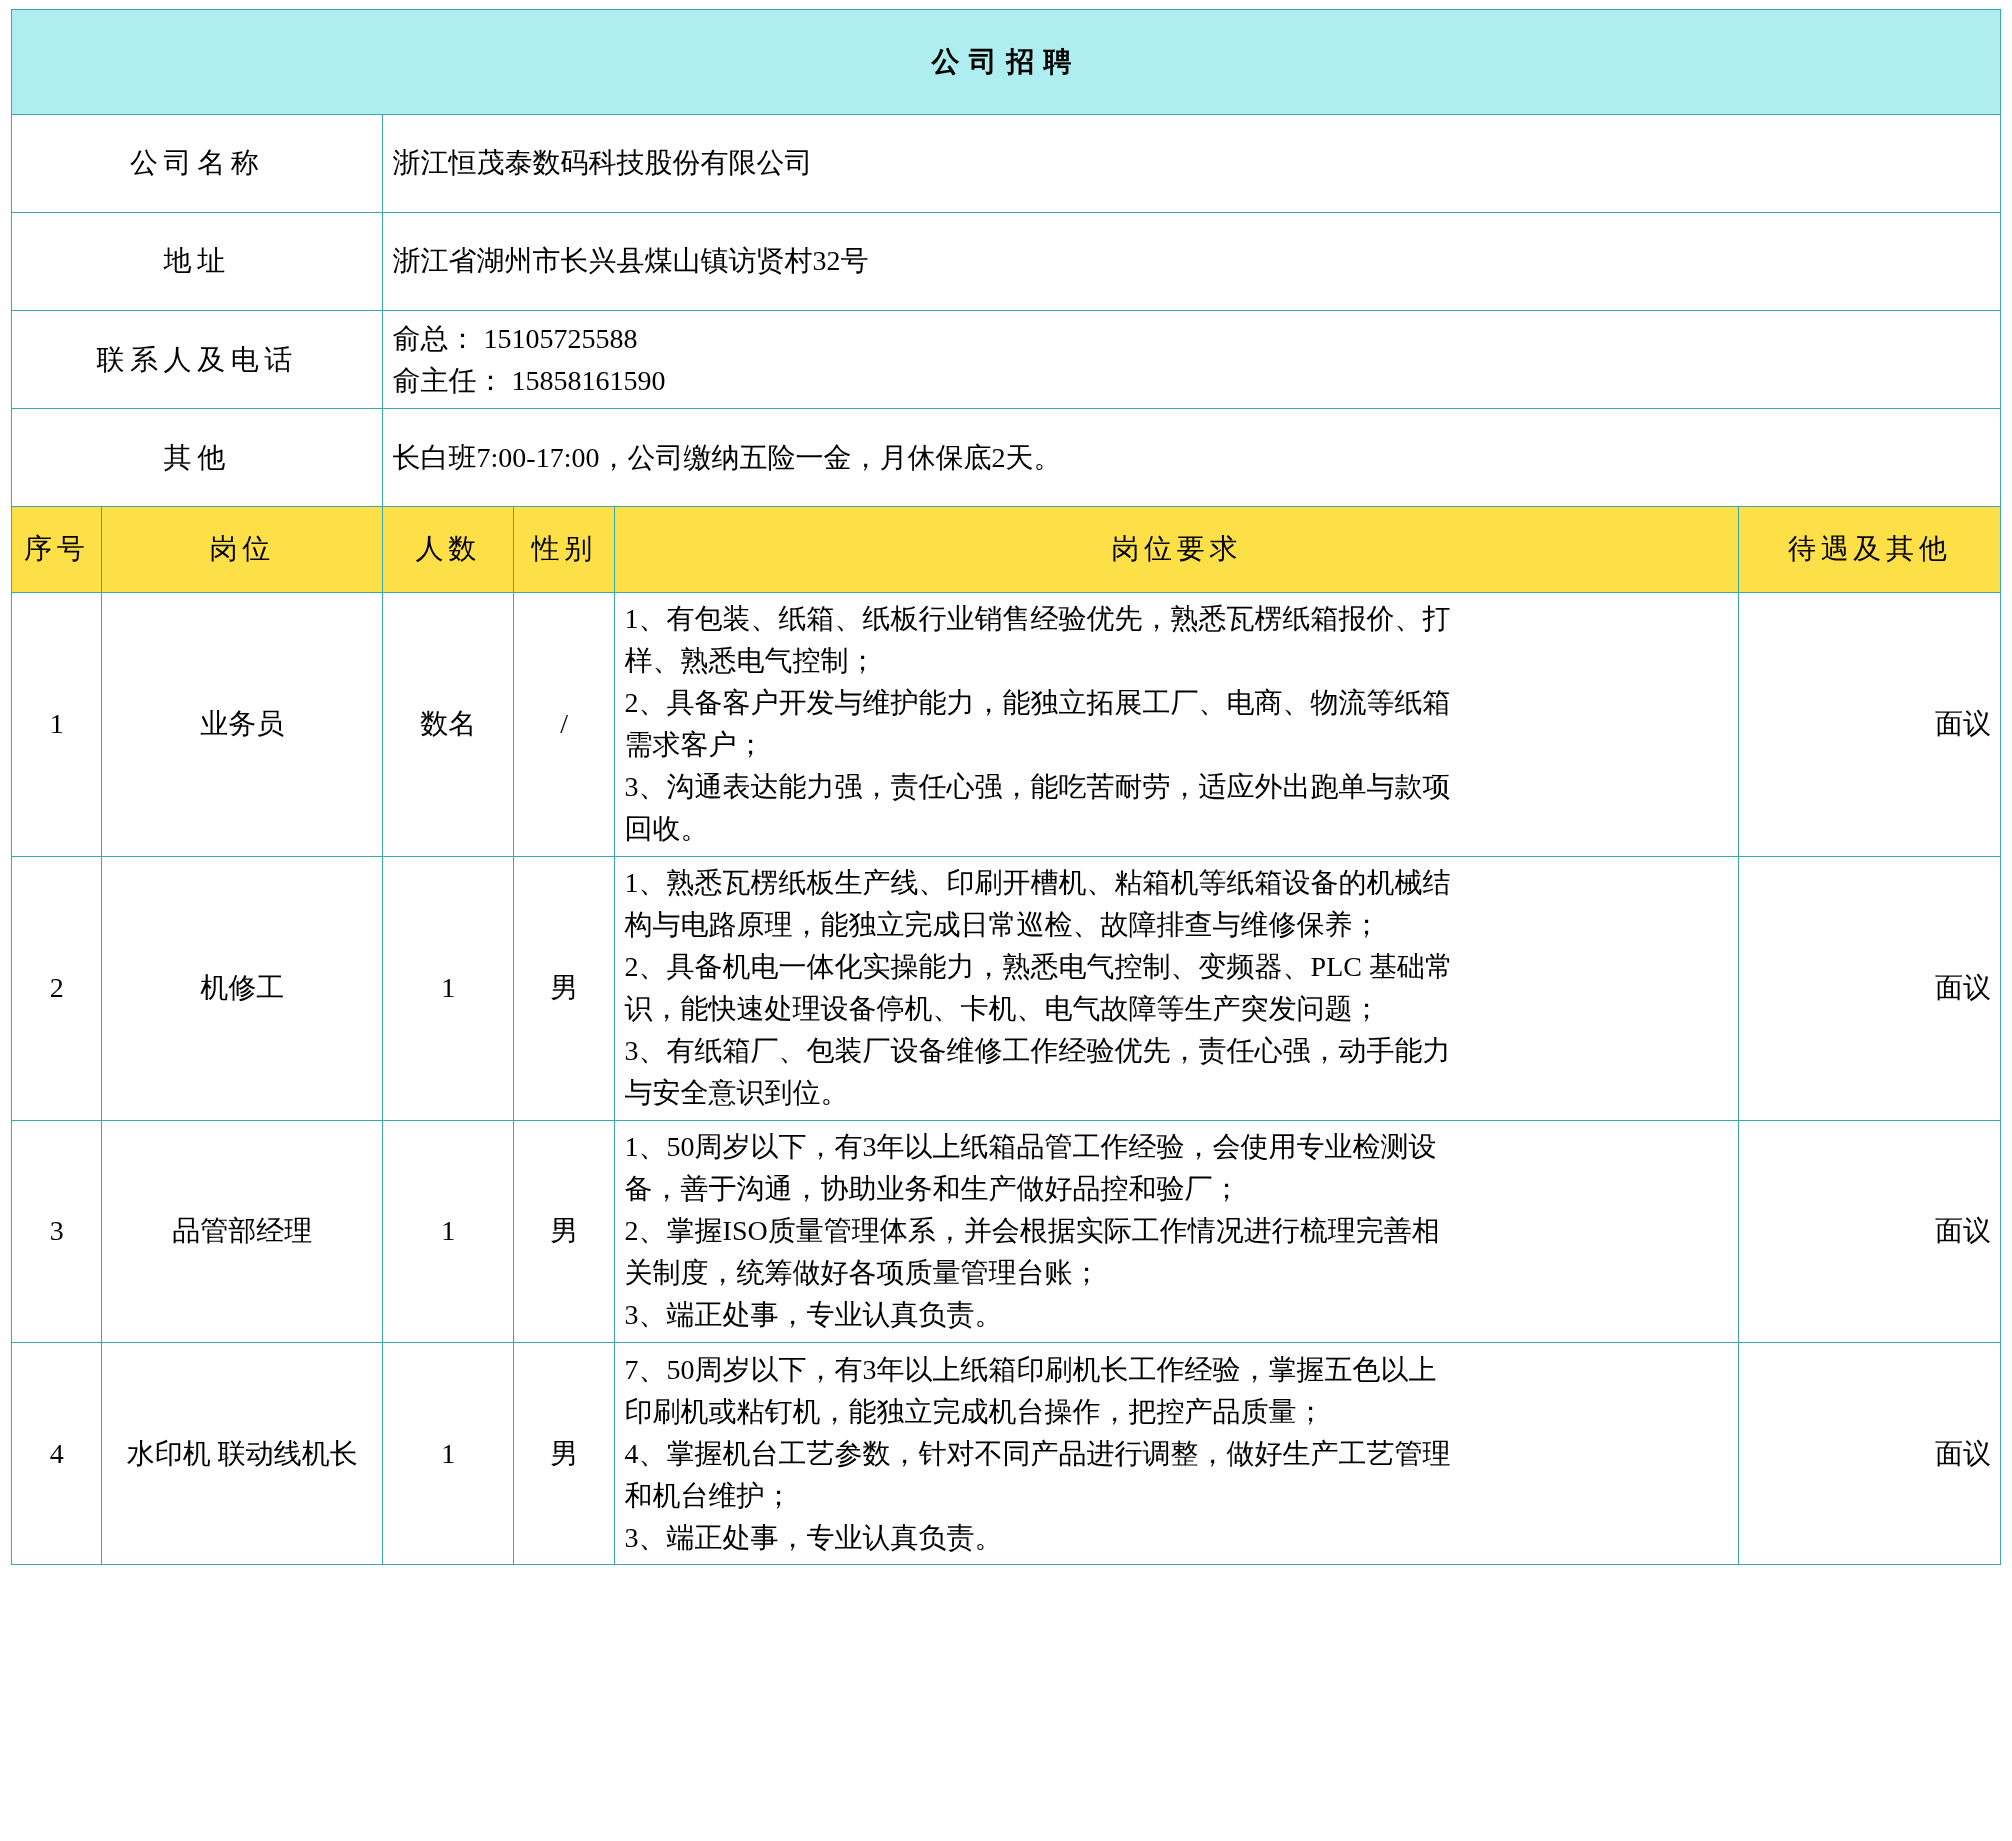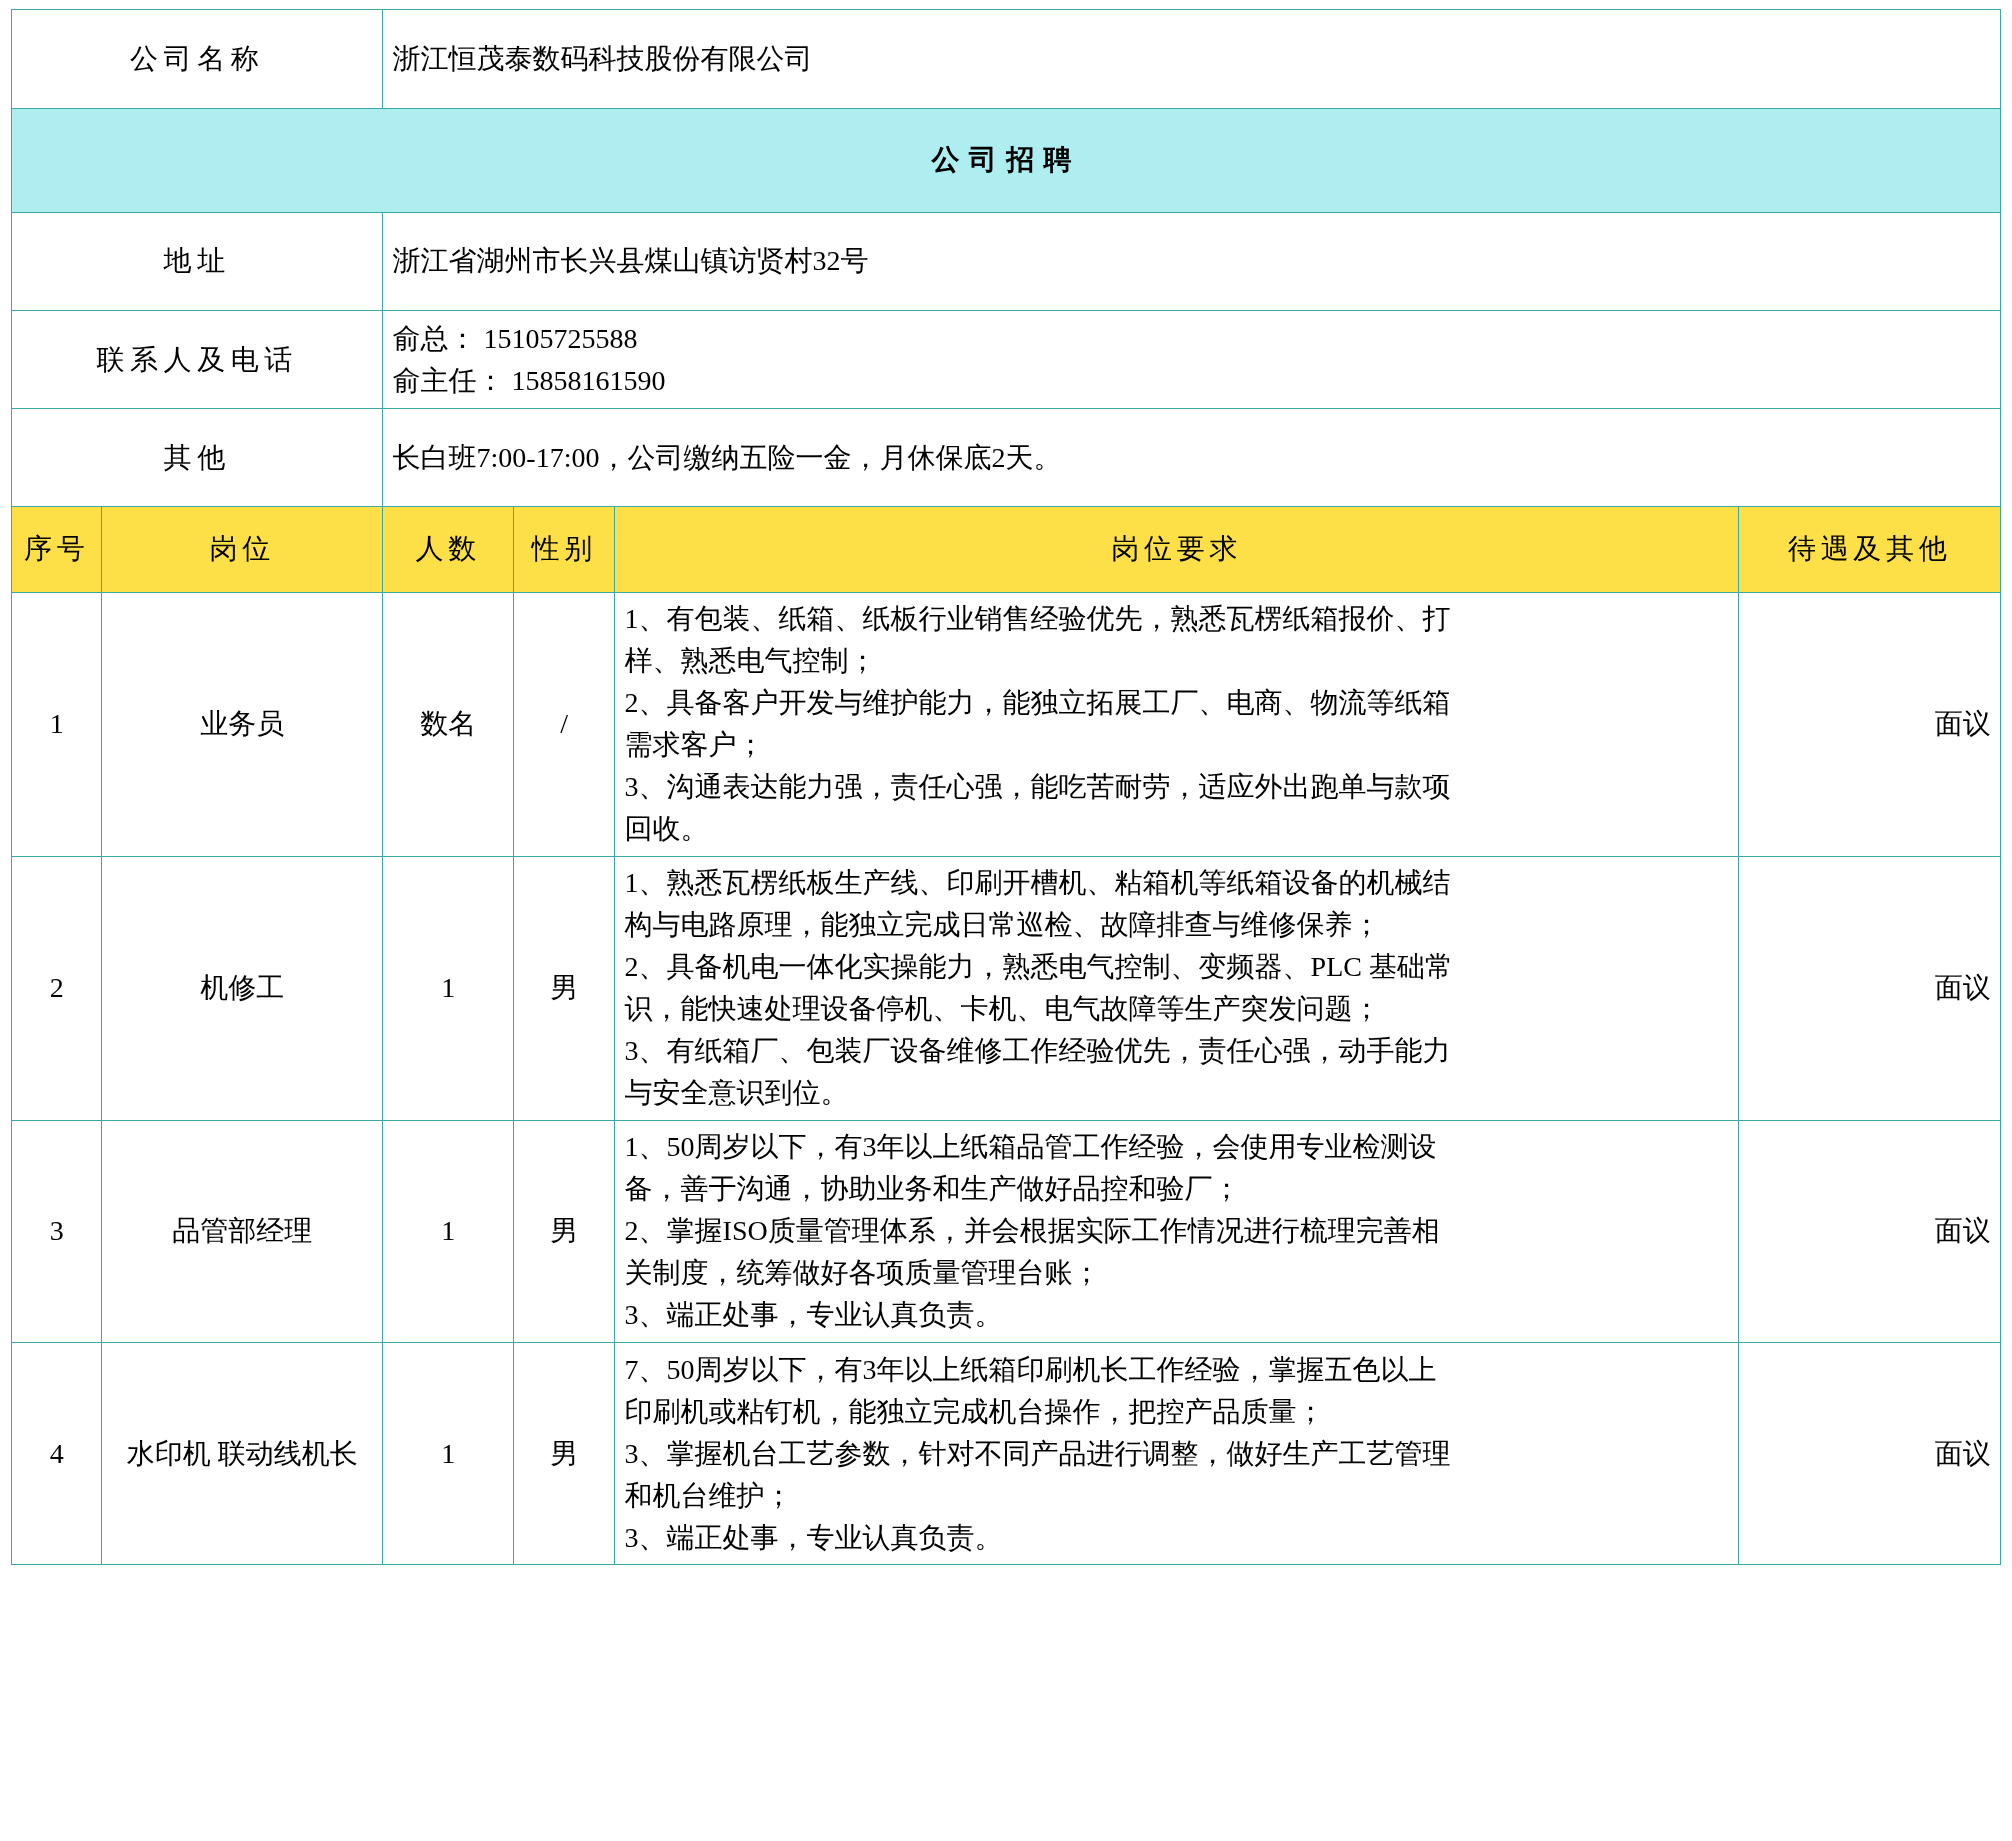--- a/index.html
+++ b/index.html
@@ -92,28 +92,28 @@
     <colgroup>
       <col style="width:90px">
       <col style="width:281px">
       <col style="width:131px">
       <col style="width:101px">
       <col style="width:1124px">
       <col style="width:262px">
     </colgroup>
     <tbody>
       <tr>
+        <td class="title-cell" colspan="6">公司招聘</td>
+      </tr>
+
+      <tr>
         <td class="label-cell" colspan="2">公司名称</td>
         <td class="value-cell" colspan="4">
           <span class="line">浙江恒茂泰数码科技股份有限公司</span>
         </td>
-      </tr>
-
-      <tr>
-        <td class="title-cell" colspan="6">公司招聘</td>
       </tr>
 
       <tr>
         <td class="label-cell" colspan="2">地址</td>
         <td class="value-cell" colspan="4">
           <span class="line">浙江省湖州市长兴县煤山镇访贤村32号</span>
         </td>
       </tr>
 
       <tr>
@@ -197,21 +197,21 @@
         <td class="c-center">4</td>
         <td class="c-pos">
           <span class="line">水印机</span>
           <span class="line">联动线机长</span>
         </td>
         <td class="c-center">1</td>
         <td class="c-center">男</td>
         <td class="c-req">
           <span class="line">7、50周岁以下，有3年以上纸箱印刷机长工作经验，掌握五色以上</span>
           <span class="line">印刷机或粘钉机，能独立完成机台操作，把控产品质量；</span>
-          <span class="line">3、掌握机台工艺参数，针对不同产品进行调整，做好生产工艺管理</span>
+          <span class="line">4、掌握机台工艺参数，针对不同产品进行调整，做好生产工艺管理</span>
           <span class="line">和机台维护；</span>
           <span class="line">3、端正处事，专业认真负责。</span>
         </td>
         <td class="c-pay">面议</td>
       </tr>
     </tbody>
   </table>
 
 </div>
 

